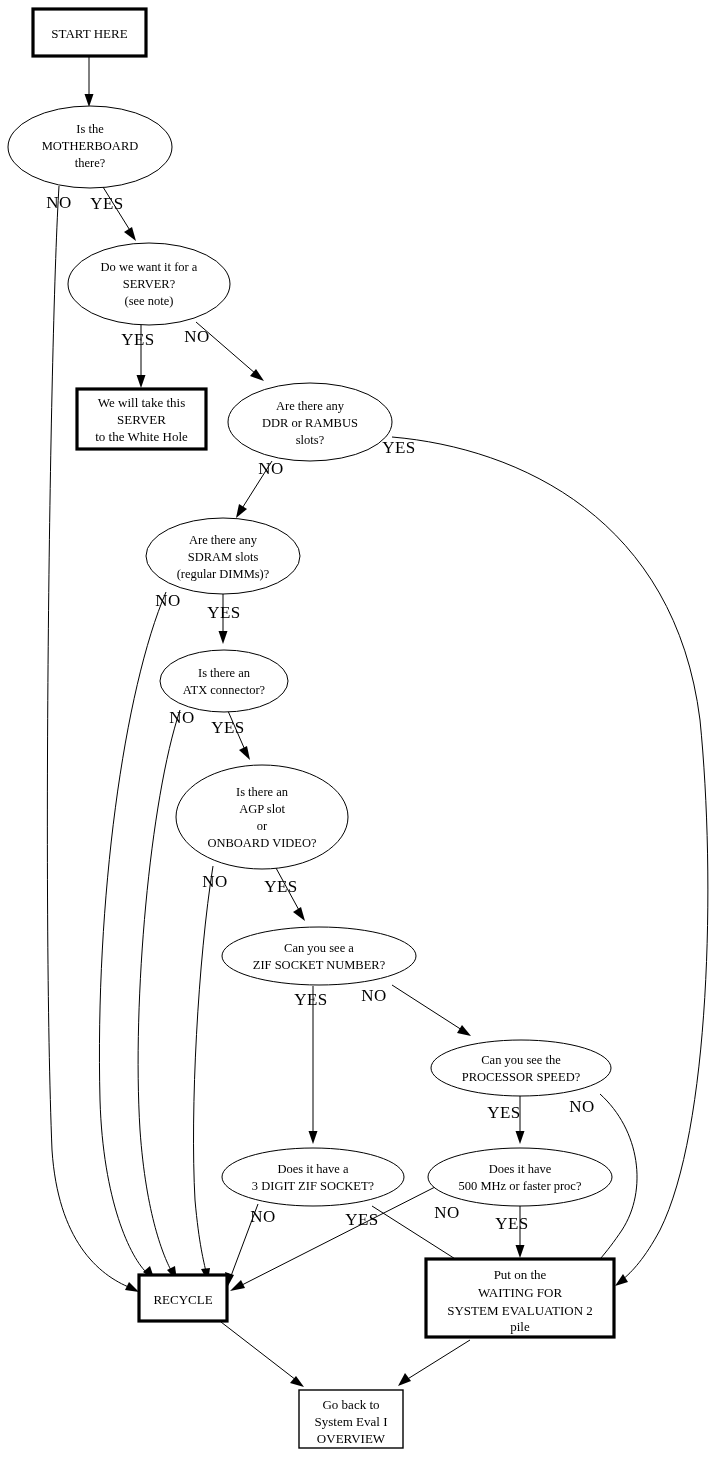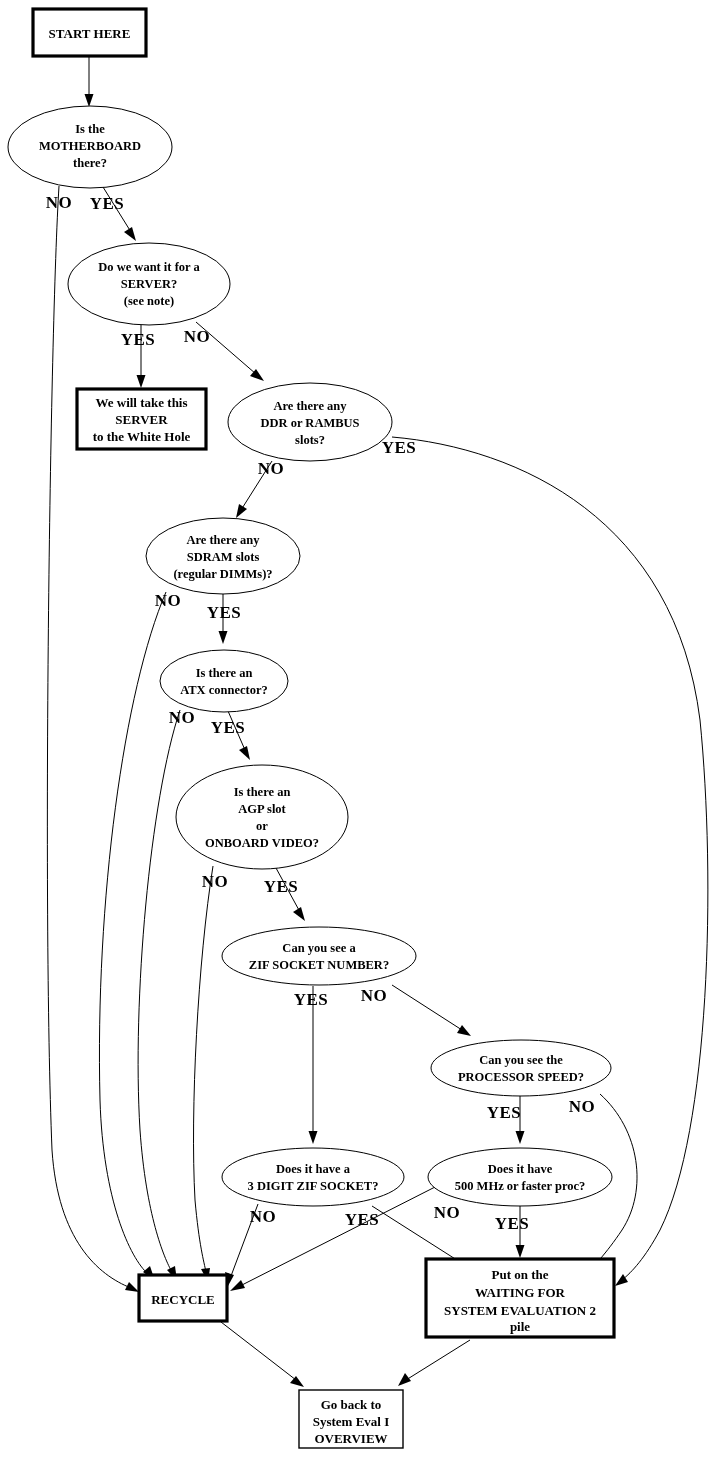--- a/index.html
+++ b/index.html
@@ -10,21 +10,20 @@
   body {
     width: 720px;
     height: 1458px;
     font-family: "Liberation Serif", "DejaVu Serif", serif;
     overflow: hidden;
   }
   #flow-root {
     position: relative;
     width: 720px;
     height: 1414px;
-    font-weight: bold;
   }
   svg#flowchart {
     display: block;
     width: 720px;
     height: 1458px;
   }
   .node-shape {
     fill: #ffffff;
     stroke: #000000;
   }

